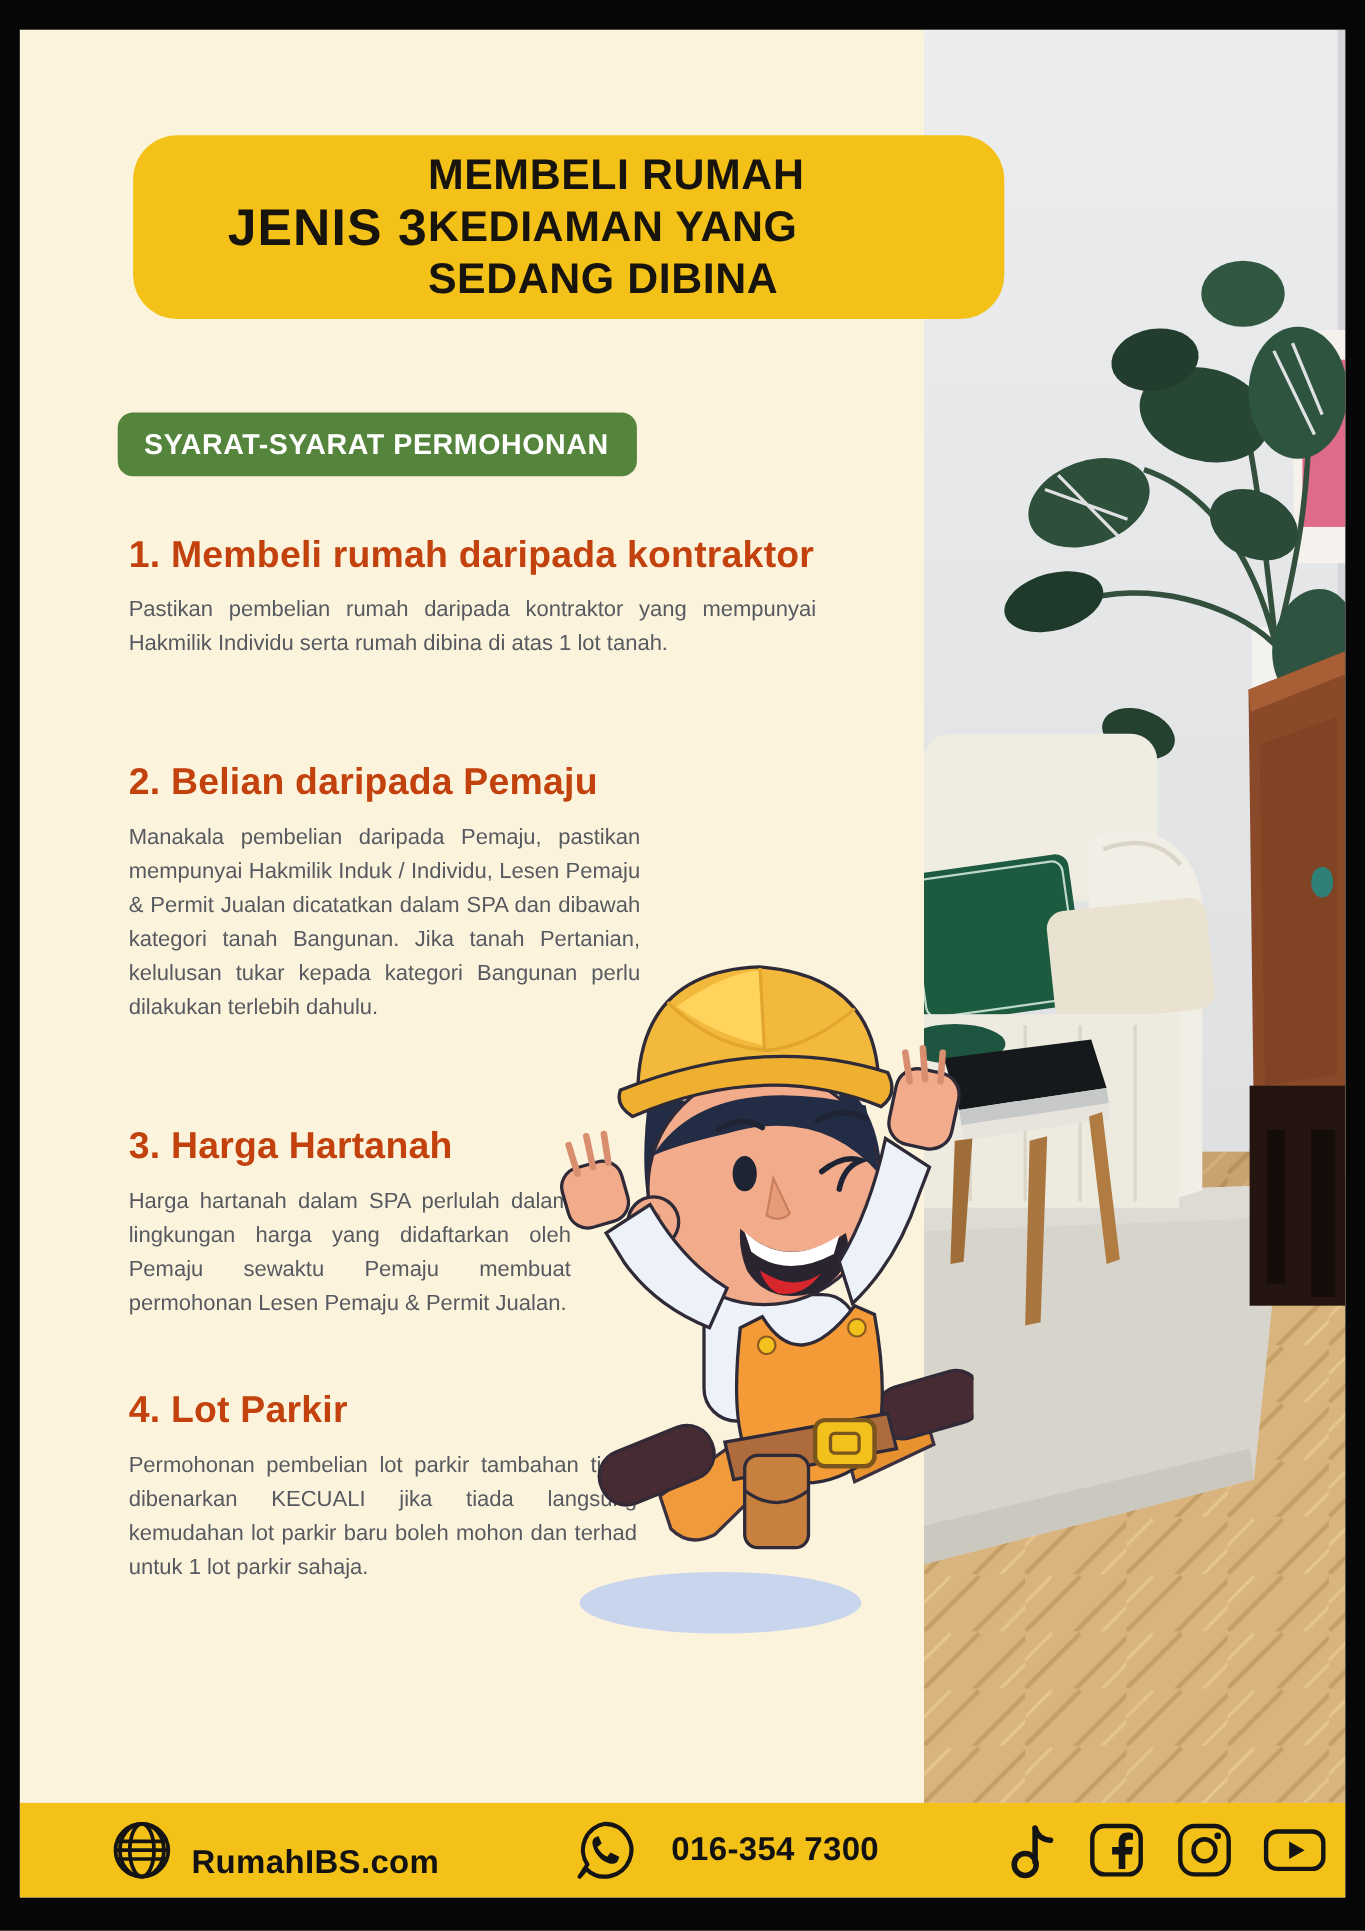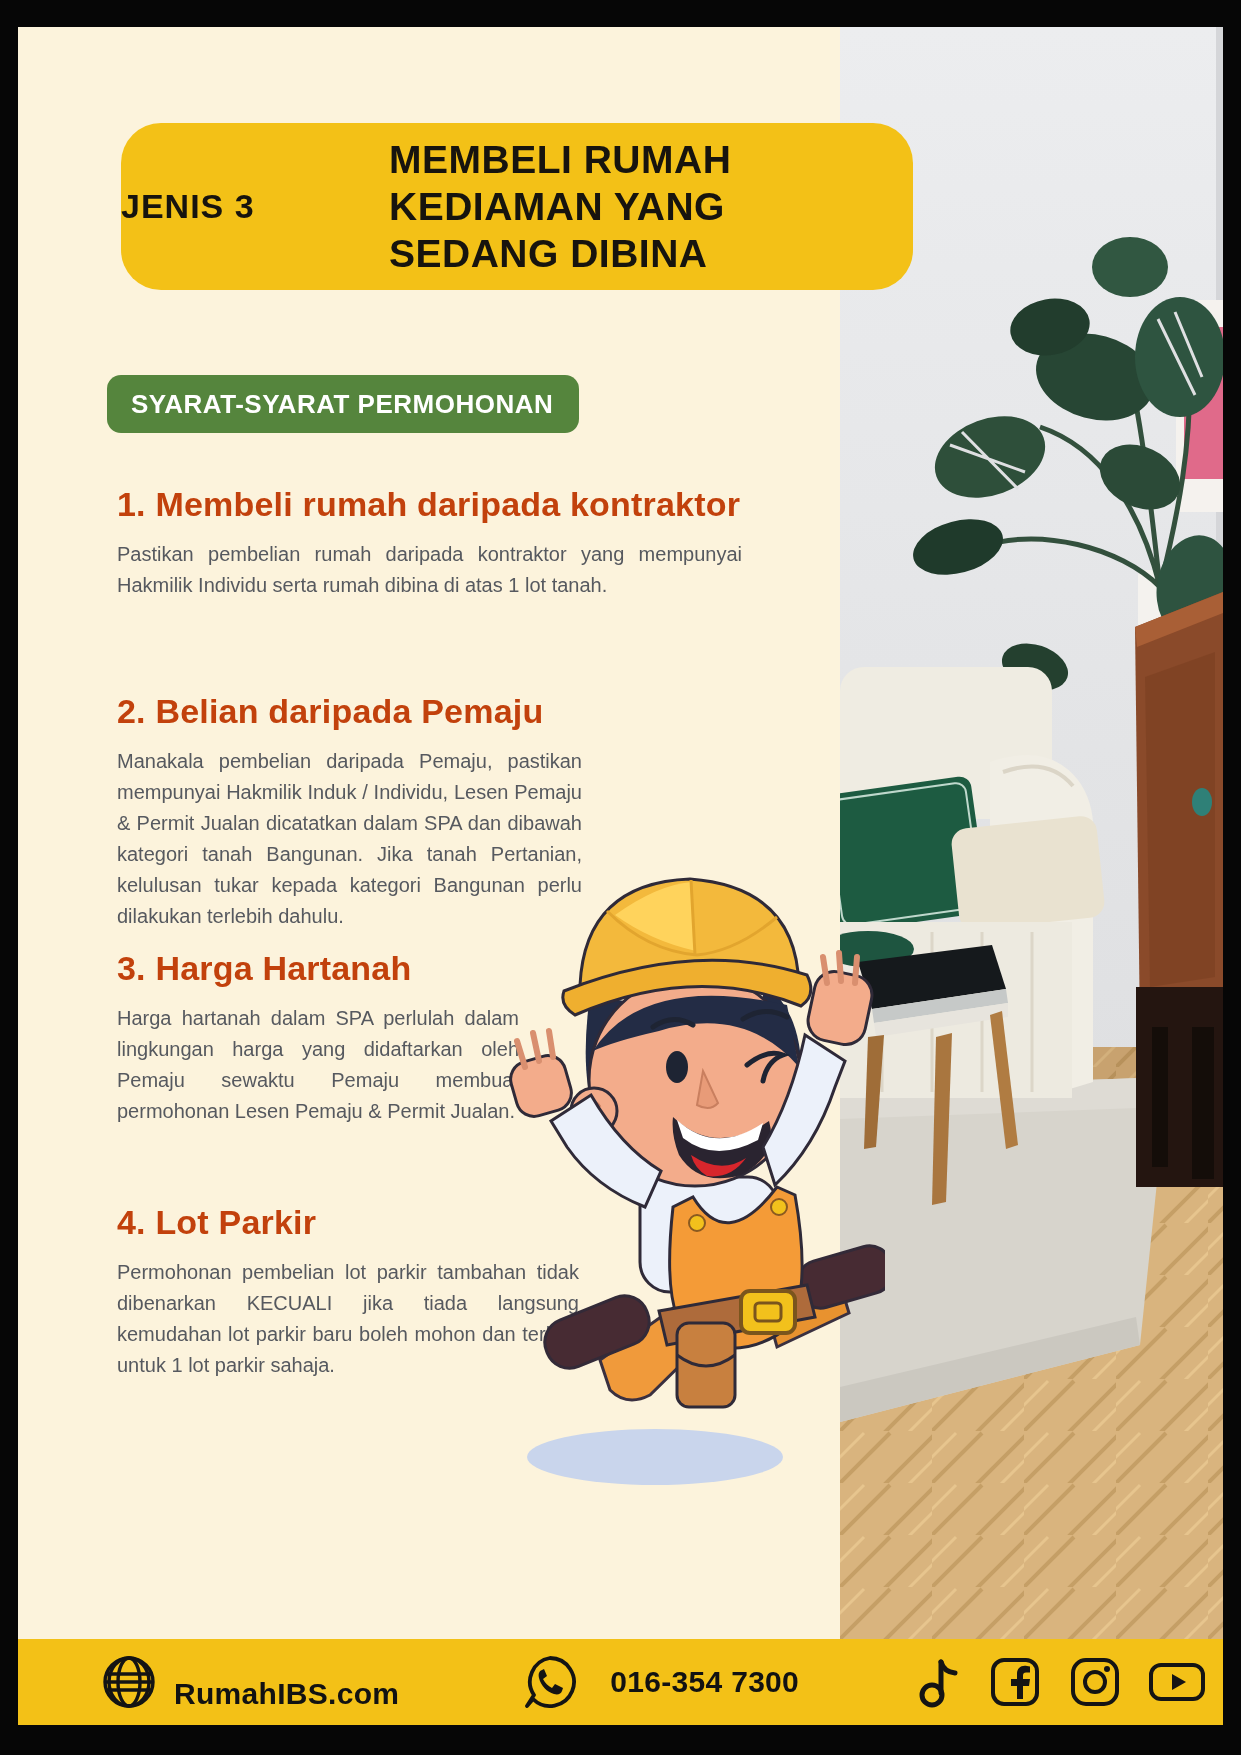--- a/index.html
+++ b/index.html
@@ -14,40 +14,40 @@
   }
   
   .photo{position:absolute;left:822px;top:0;width:383px;height:1612px;}
   .photo svg{display:block;width:100%;height:100%;}
   
   .header-box{
     position:absolute;left:103px;top:96px;width:792px;height:167px;
     background:#F3C117;border-radius:40px;display:flex;align-items:center;
   }
   .badge{
-    width:268px;text-align:left;font-size:34px;font-weight:bold;
+    width:268px;text-align:right;font-size:47px;font-weight:bold;
     color:#17140E;letter-spacing:1px;
   }
   .title-block{padding-left:0;}
   .title-line{
     font-size:39px;font-weight:bold;color:#17140E;line-height:47px;
     letter-spacing:0.5px;white-space:nowrap;
   }
   
   .banner{
     position:absolute;left:89px;top:348px;background:#55853D;color:#FFFFFF;
     font-size:26px;font-weight:bold;letter-spacing:0.5px;
     padding:14px 26px 13px 24px;border-radius:14px;white-space:nowrap;
   }
   
   .section{position:absolute;left:99px;width:625px;}
   .s1{top:458px;}
   .s2{top:665px;}
-  .s3{top:922px;width:402px;}
-  .s4{top:1176px;width:462px;}
+  .s3{top:996px;width:402px;}
+  .s4{top:1236px;width:462px;}
   .sec-heading{
     margin:0 0 15px 0;font-size:34px;font-weight:bold;color:#c2410c;
     letter-spacing:0.2px;
   }
   .sec-body{
     margin:0;font-size:20px;color:#56595F;line-height:31px;text-align:justify;
   }
   .helmet-spacer{float:right;width:160px;height:66px;margin-top:125px;}
   
   .character{position:absolute;left:427px;top:828px;width:440px;height:650px;pointer-events:none;}

